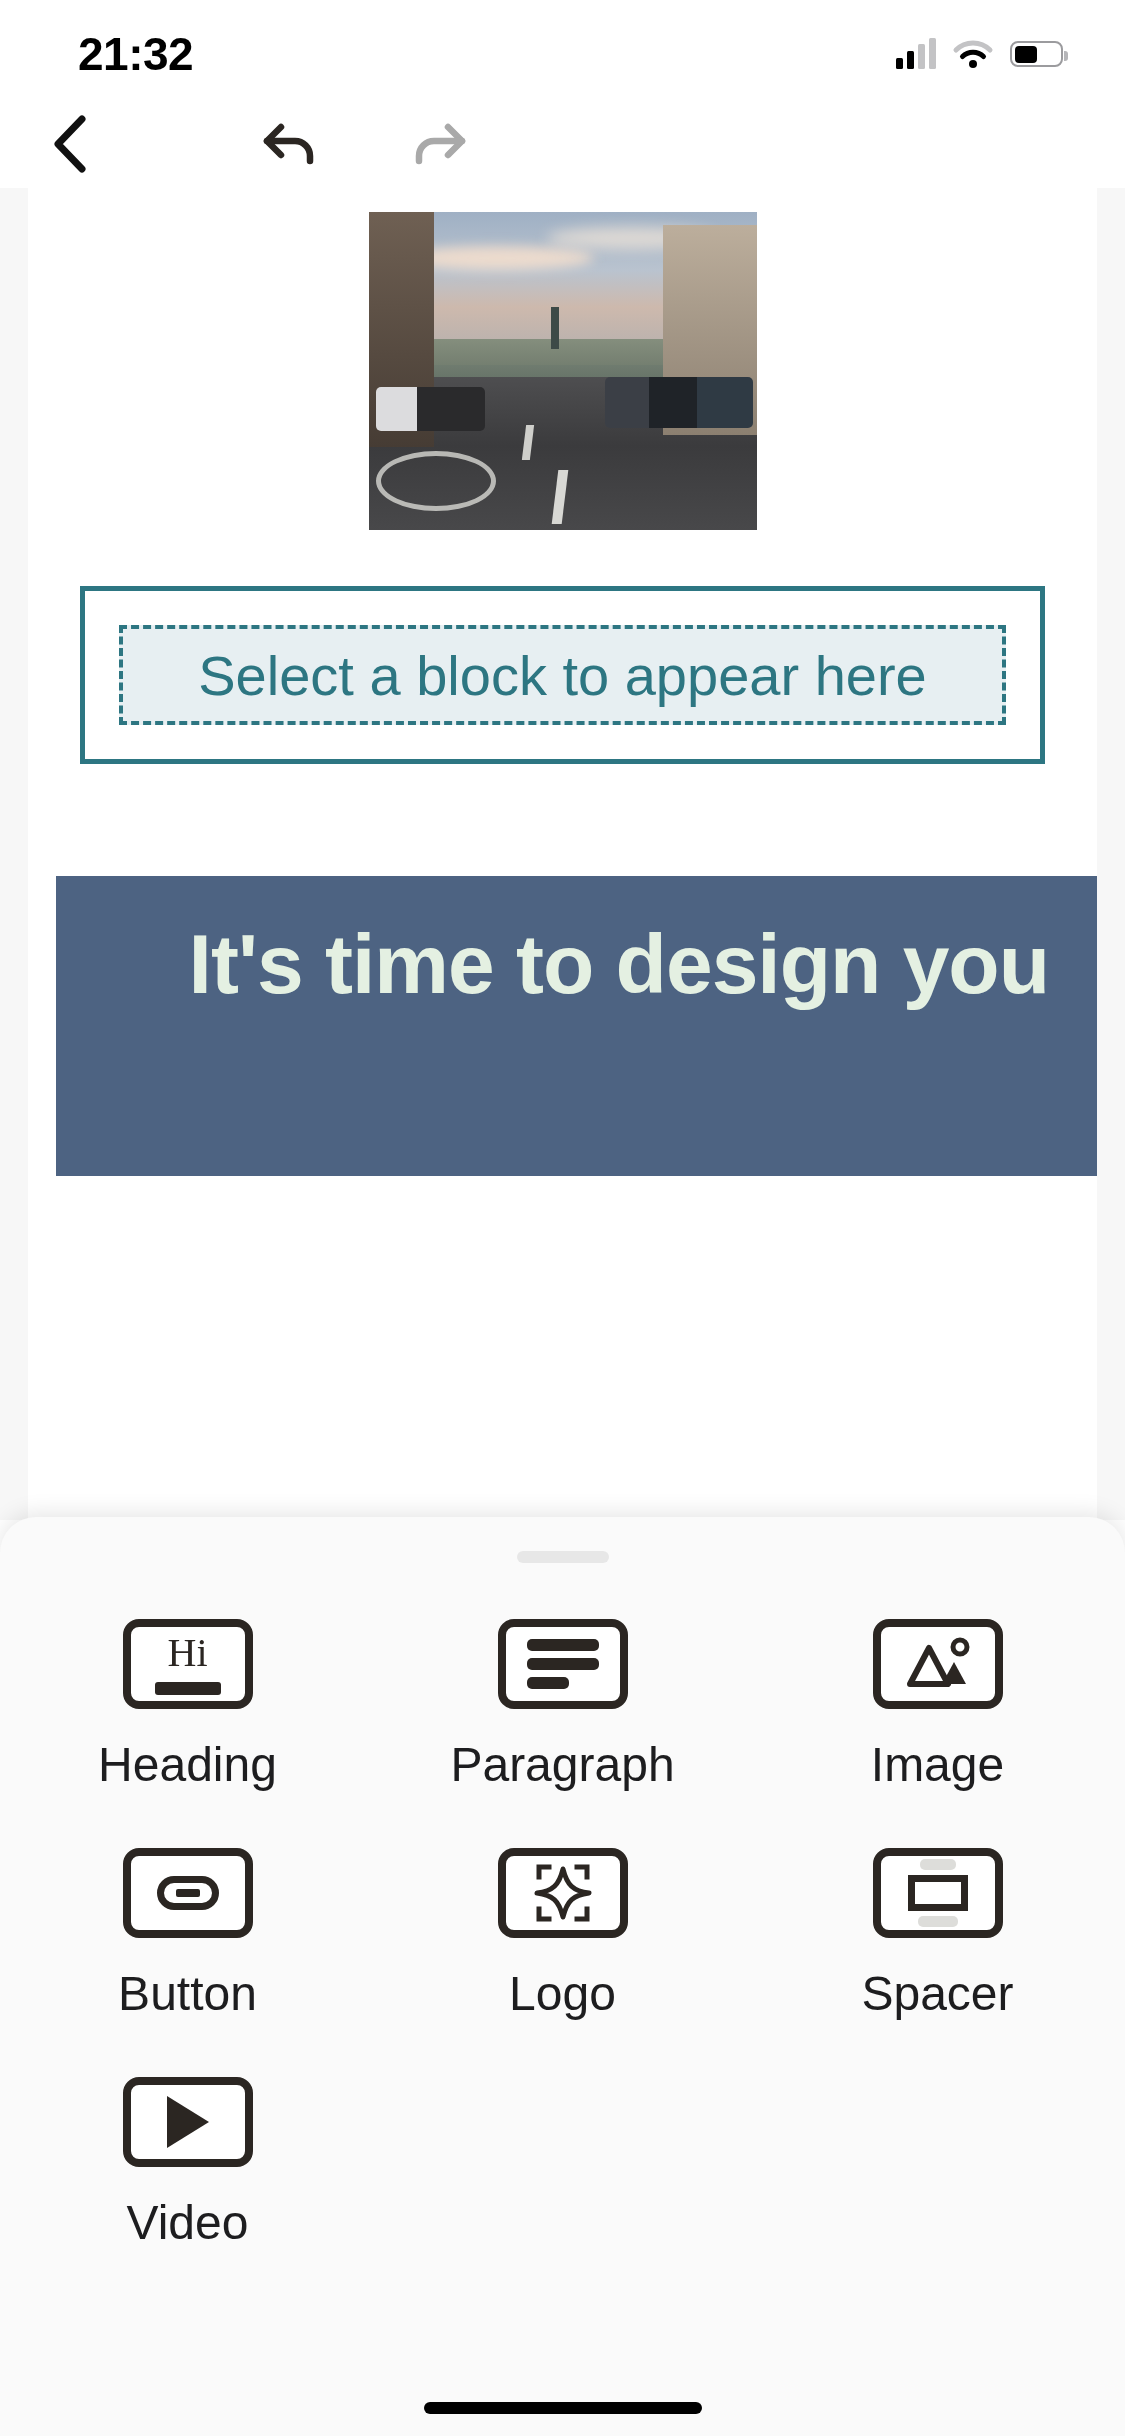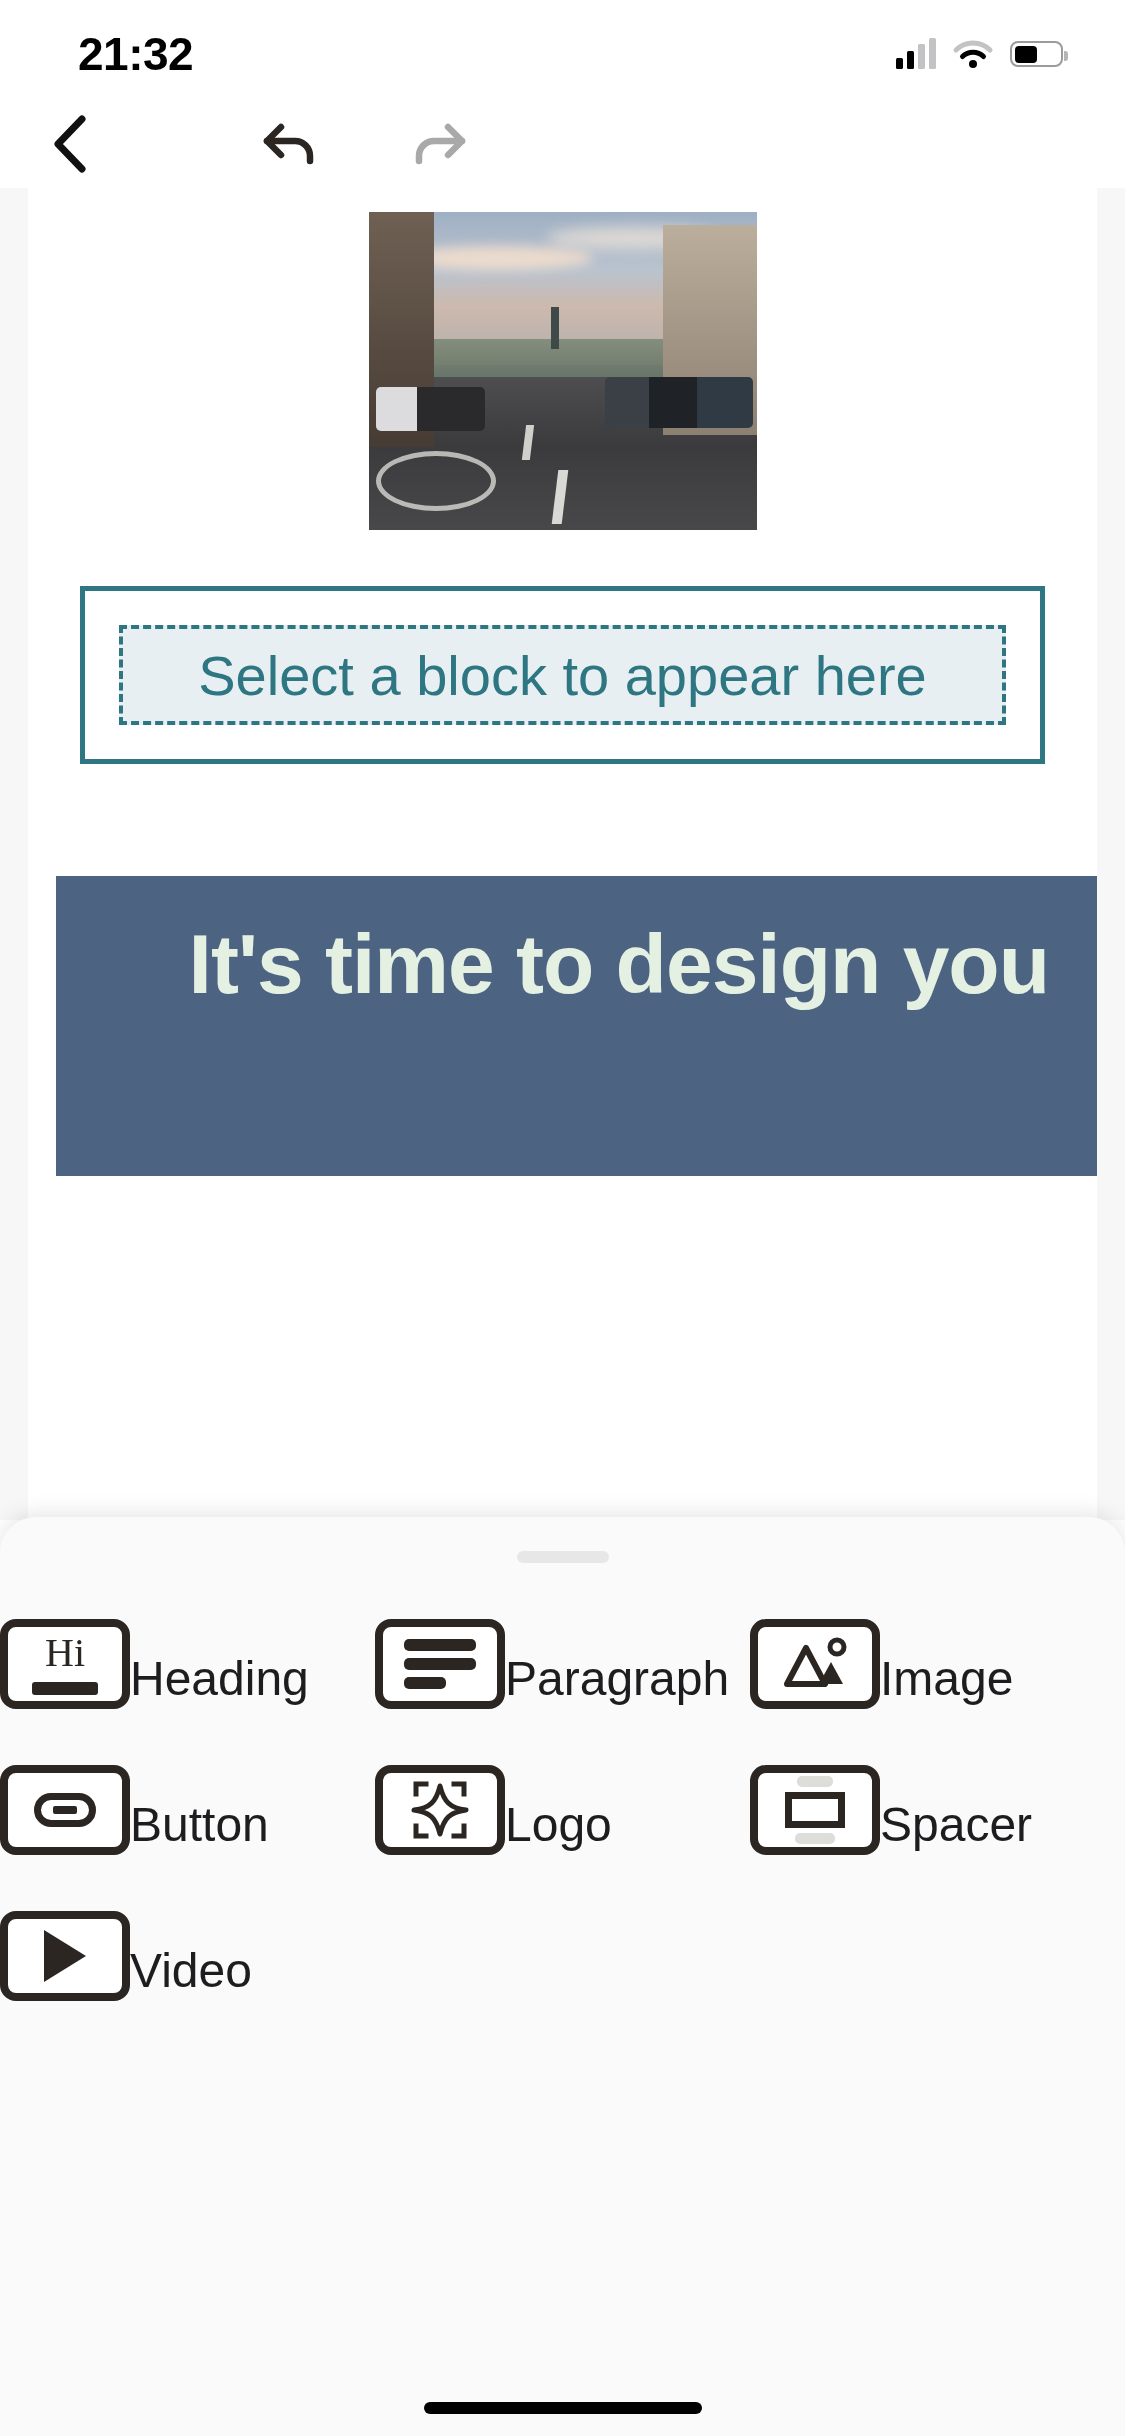--- a/index.html
+++ b/index.html
@@ -127,21 +127,21 @@
     box-shadow:0 -4px 22px rgba(0,0,0,.10);
   }
   .grabber{
     width:92px; height:12px; border-radius:6px; background:#e7e7e7;
     margin:34px auto 0 auto;
   }
   .grid{
     margin-top:56px; display:grid; grid-template-columns:repeat(3,1fr);
     row-gap:56px;
   }
-  .cell{ display:flex; flex-direction:row; align-items:center; }
+  .cell{ display:flex; flex-direction:column; align-items:center; }
   .tile{
     width:130px; height:90px; border:8px solid #2b2622; border-radius:16px;
     background:#fff; display:flex; align-items:center; justify-content:center;
     position:relative;
   }
   .cell-label{ margin-top:28px; font-size:48px; color:#1d1d1f; }
 
   
   .g-hi{ font-family:"Liberation Serif", serif; font-size:40px; color:#2b2622;
     line-height:1; margin-bottom:4px; }

